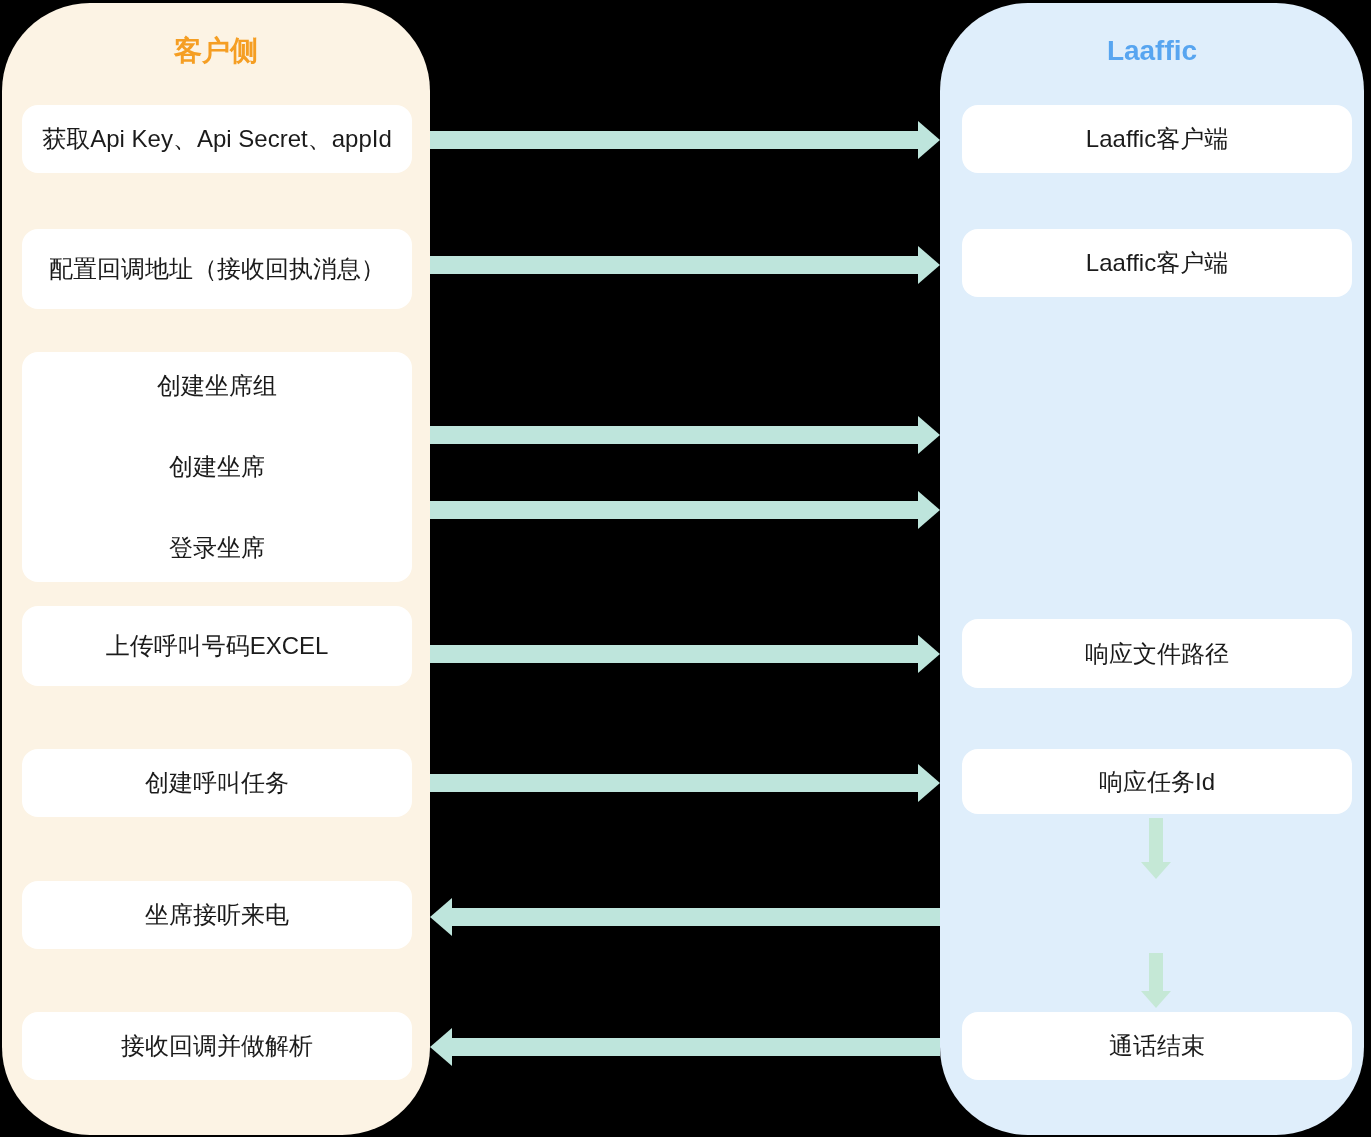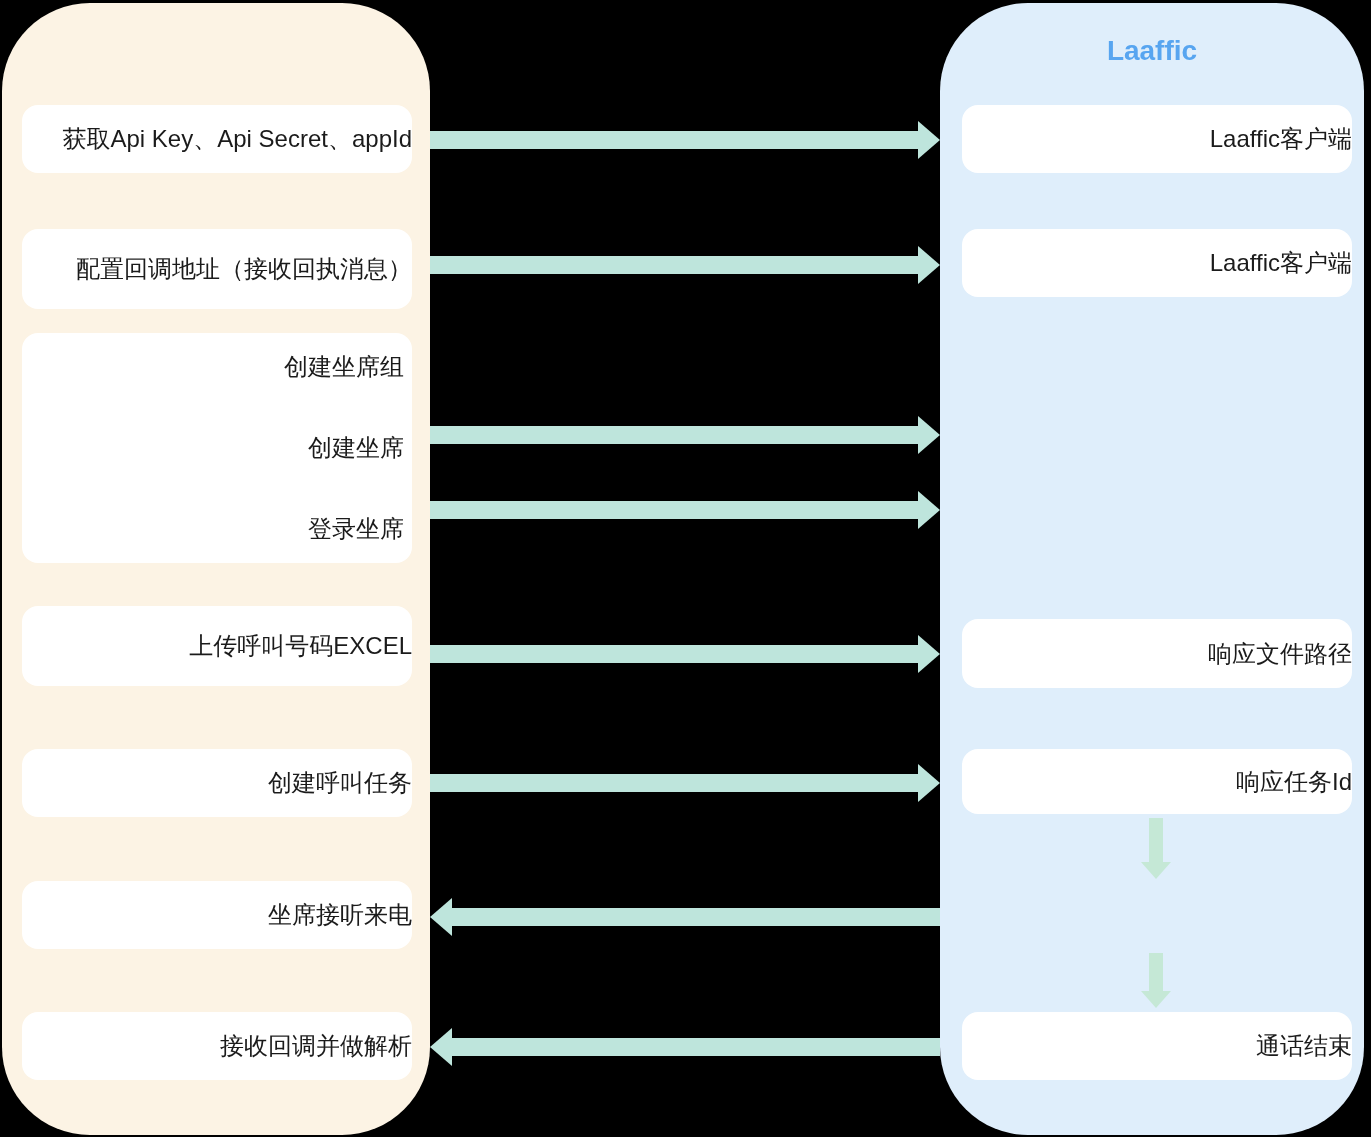--- a/index.html
+++ b/index.html
@@ -11,21 +11,21 @@
   .panel.client{left:2px;width:428px;background:#FCF3E4;}
   .panel.laaffic{left:940px;width:424px;background:#DFEEFB;}
   .panel h2{
     position:absolute;top:30px;left:0;width:100%;margin:0;text-align:center;
     font-size:28px;font-weight:600;line-height:36px;
   }
   .panel.client h2{color:#F59E23;}
   .panel.laaffic h2{color:#57A5F0;}
   .box{
     position:absolute;background:#fff;border-radius:16px;
-    display:flex;align-items:center;justify-content:flex-end;
+    display:flex;align-items:center;justify-content:center;
     font-size:24px;color:#1B1B1B;text-align:center;line-height:30px;
   }
   .panel.client .box{left:20px;width:390px;}
   .panel.laaffic .box{left:22px;width:390px;}
   .box.tall{flex-direction:column;justify-content:space-between;padding:19px 8px;box-sizing:border-box;}
   
   .harrow{position:absolute;left:430px;width:510px;height:38px;display:flex;align-items:center;}
   .harrow .shaft{height:18px;background:#BEE5DC;flex:1 1 auto;}
   .harrow .head{width:0;height:0;flex:0 0 auto;border-top:19px solid transparent;border-bottom:19px solid transparent;}
   .harrow.right .head{border-left:22px solid #BEE5DC;}
@@ -35,28 +35,29 @@
   .varrow{position:absolute;width:30px;display:flex;flex-direction:column;align-items:center;}
   .varrow .vshaft{width:14px;flex:1 1 auto;background:#C5E8D6;}
   .varrow .vhead{width:0;height:0;flex:0 0 auto;border-left:15px solid transparent;border-right:15px solid transparent;border-top:17px solid #C5E8D6;}
 </style>
 </head>
 <body>
 
 <div class="canvas">
 
   <section class="panel client">
+    <h2>客户侧</h2>
 
     <div class="box" style="top:102px;height:68px;">
       <span>获取Api Key、Api Secret、appId</span>
     </div>
     <div class="box" style="top:226px;height:80px;">
       <span>配置回调地址（接收回执消息）</span>
     </div>
-    <div class="box tall" style="top:330px;height:230px;align-items:flex-end;">
+    <div class="box tall" style="top:349px;height:230px;">
       <span>创建坐席组</span>
       <span>创建坐席</span>
       <span>登录坐席</span>
     </div>
     <div class="box" style="top:603px;height:80px;">
       <span>上传呼叫号码EXCEL</span>
     </div>
     <div class="box" style="top:746px;height:68px;">
       <span>创建呼叫任务</span>
     </div>

